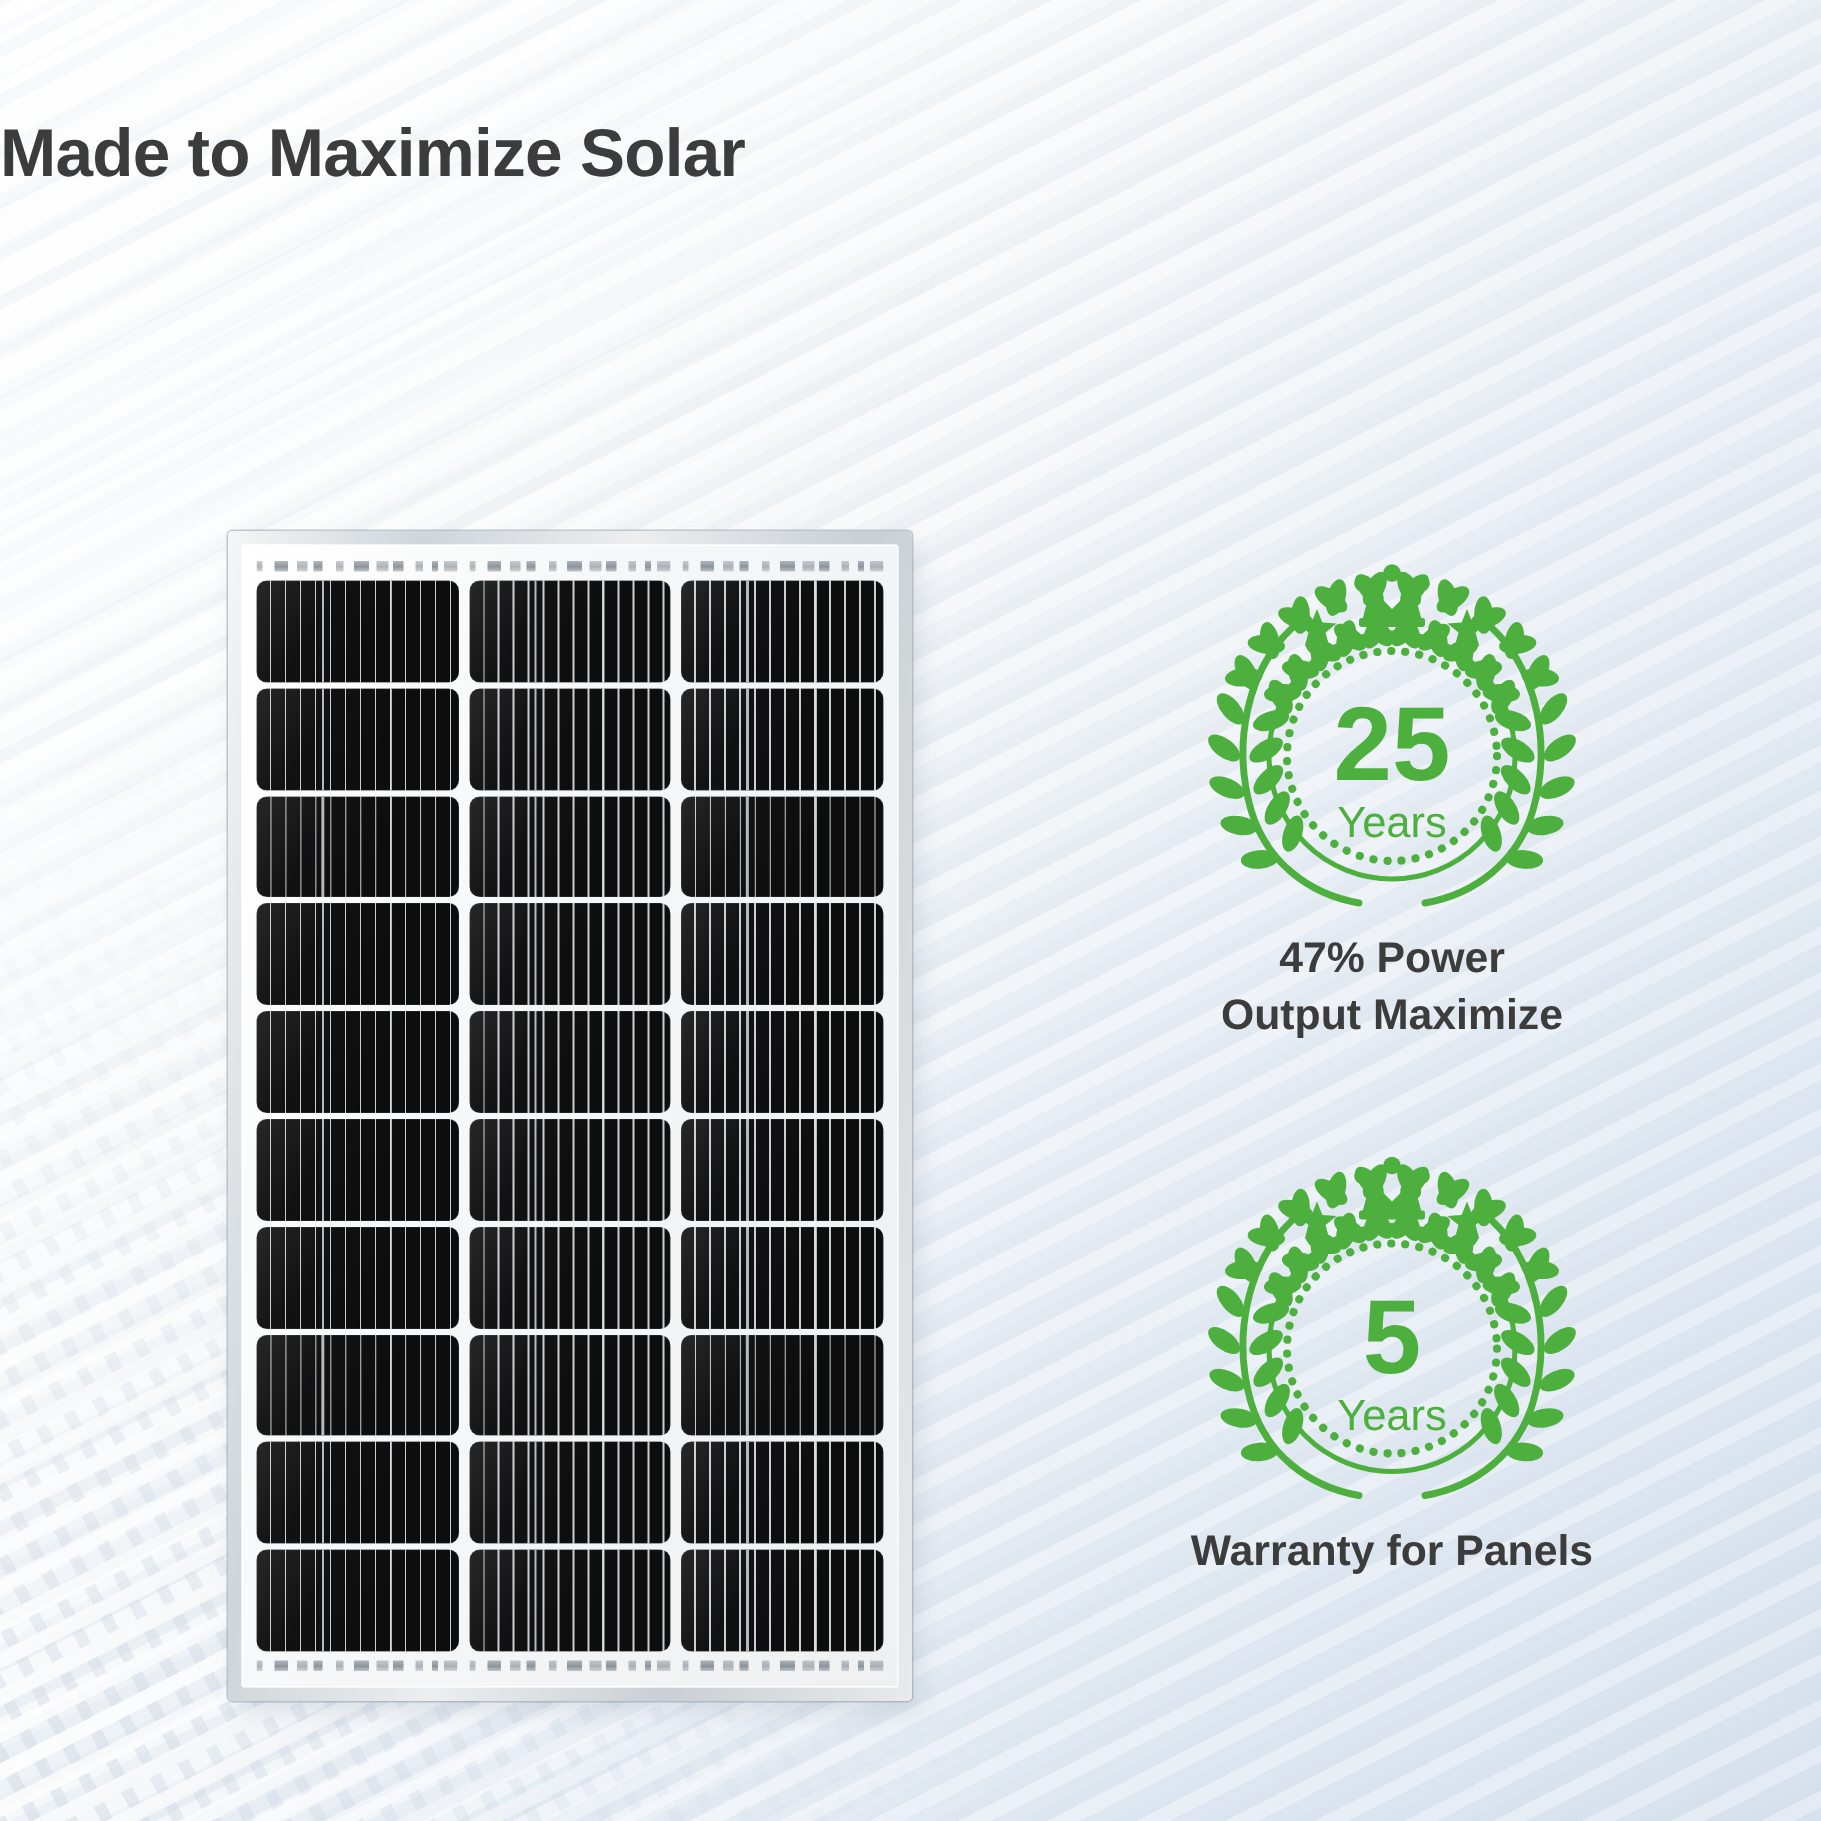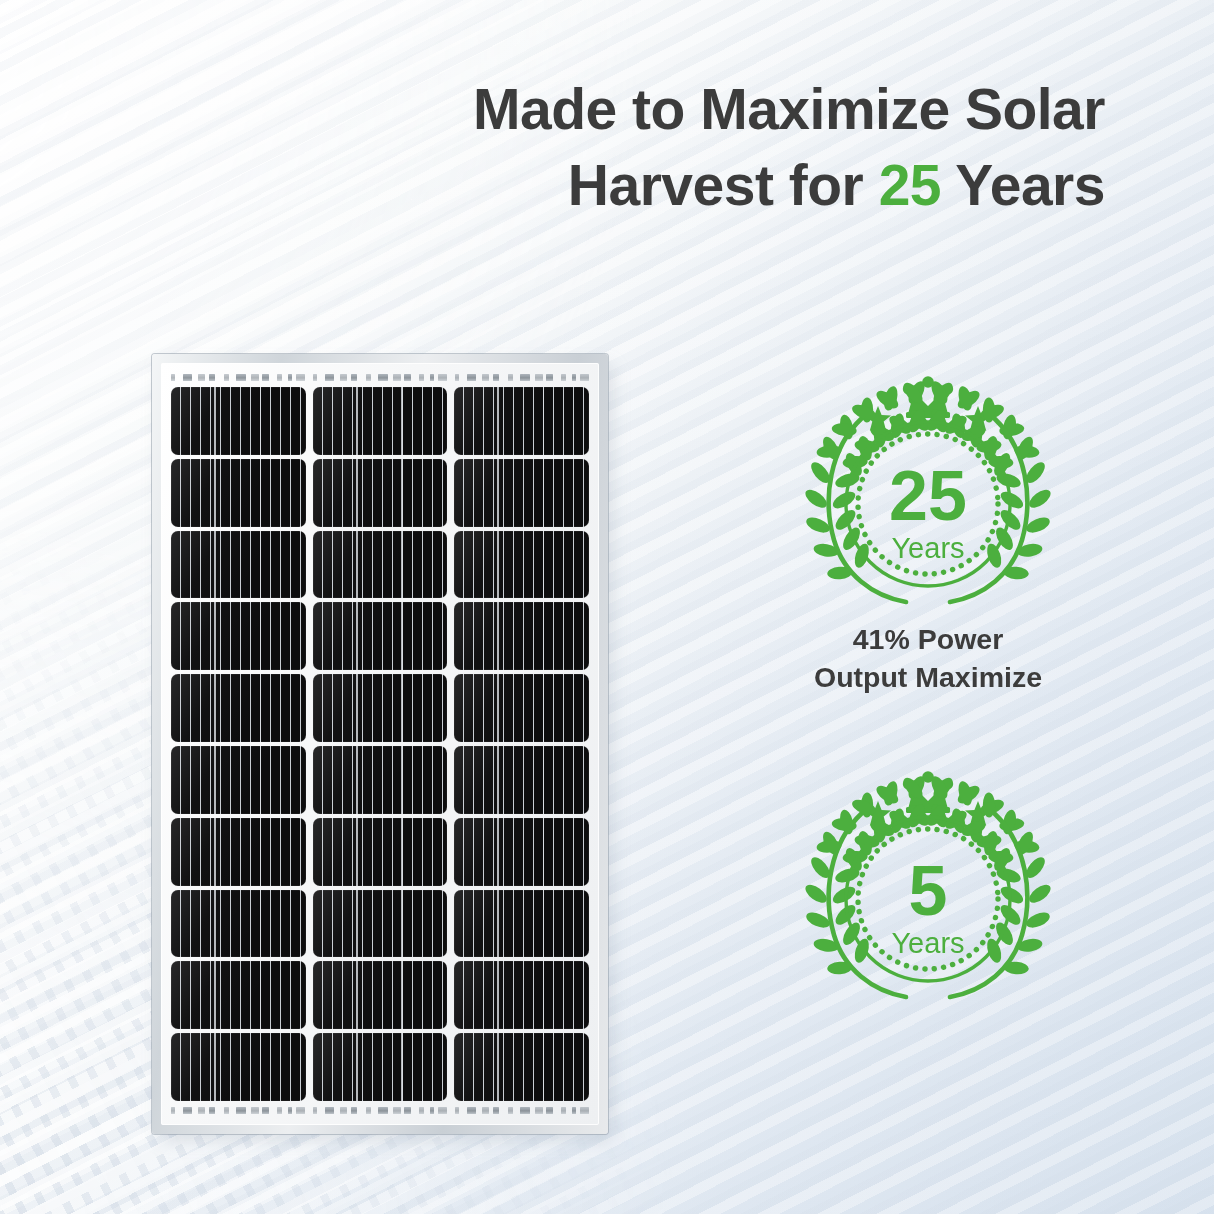--- a/index.html
+++ b/index.html
@@ -91,23 +91,23 @@
       rgba(255,255,255,0.05) 38%,
       rgba(206,219,234,0.28) 100%);
     pointer-events:none;
   }
 
   
   .headline {
     position:absolute;
     left:0; top:72px;
     width:1105px;
-    text-align:right;
+    text-align:left;
     color:#3c3c3c;
-    font-size:57px;
+    font-size:45px;
     font-weight:bold;
     line-height:1.33;
     letter-spacing:-0.5px;
     z-index:6;
   }
   .headline .ln { display:block; white-space:nowrap; }
   .accent { color:#4CAF3E; }
 
   
   #panel-wrap {
@@ -239,21 +239,20 @@
 
 <div id="stage">
 
   <div class="bg-stripes"></div>
   <div class="bg-stripes-tl"></div>
   <div class="bg-weave"></div>
   <div class="bg-wash"></div>
 
   <h1 class="headline">
     <span class="ln">Made to Maximize Solar</span>
-    <span class="ln"><span>Harvest for </span><span class="accent">25</span><span> Years</span></span>
   </h1>
 
   <div id="panel-wrap">
     <div class="panel-shadow"></div>
     <div class="panel-frame">
       <div class="panel-sheet">
         <div class="ribbon-row" id="ribbon-top">
             <div class="ribbon-seg">
               <i style="width: 5px; margin-left: 0px;"></i>
               <i style="width: 12px; margin-left: 5px;"></i>
@@ -457,21 +456,21 @@
 
       <circle cx="126" cy="134" r="82" fill="none" stroke="#4CAF3E" stroke-width="3.4"></circle>
 
       <circle cx="126" cy="134" r="70" fill="none" stroke="#4CAF3E" stroke-width="5.4" stroke-linecap="round" stroke-dasharray="0.1 9.3"></circle>
 
       <text x="126" y="150" text-anchor="middle" fill="#4CAF3E" font-family="Liberation Sans, sans-serif" font-size="70" font-weight="bold">25</text>
       <text x="126" y="188" text-anchor="middle" fill="#4CAF3E" font-family="Liberation Sans, sans-serif" font-size="29">Years</text>
     </svg>
 
     <div class="badge-caption">
-      <span class="ln">41% Power</span>
+      <span class="ln">47% Power</span>
       <span class="ln">Output Maximize</span>
     </div>
   </div>
 
   <div class="badge-block" id="badge-5">
     <svg class="seal" width="252" height="236" viewBox="0 0 252 236">
       <g fill="#4CAF3E">
         <path d="M106 44 L112 22 L126 36 L140 22 L146 44 Z"></path>
         <circle cx="106" cy="19" r="5.2"></circle>
         <circle cx="126" cy="12" r="5.8"></circle>
@@ -553,16 +552,17 @@
       </g>
 
       <circle cx="126" cy="134" r="82" fill="none" stroke="#4CAF3E" stroke-width="3.4"></circle>
       <circle cx="126" cy="134" r="70" fill="none" stroke="#4CAF3E" stroke-width="5.4" stroke-linecap="round" stroke-dasharray="0.1 9.3"></circle>
 
       <text x="126" y="150" text-anchor="middle" fill="#4CAF3E" font-family="Liberation Sans, sans-serif" font-size="70" font-weight="bold">5</text>
       <text x="126" y="188" text-anchor="middle" fill="#4CAF3E" font-family="Liberation Sans, sans-serif" font-size="29">Years</text>
     </svg>
 
     <div class="badge-caption">
+      <span class="ln">Warranty for Panels</span>
     </div>
   </div>
 
 </div>
 
 </body></html>

